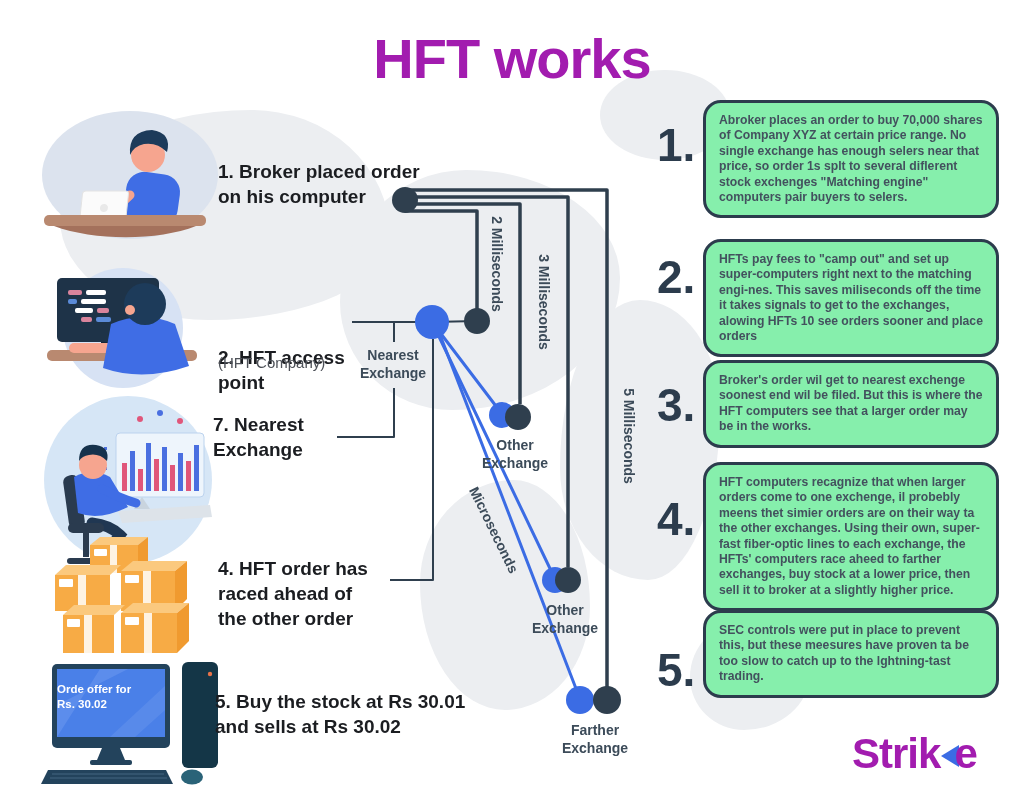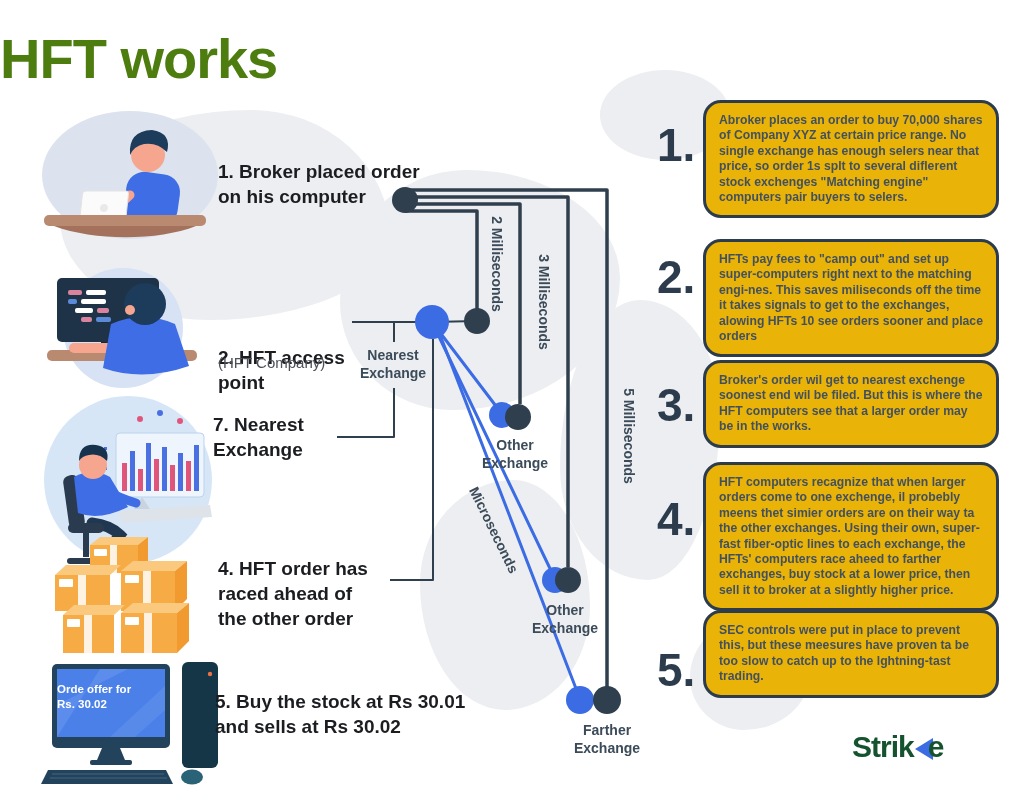--- a/index.html
+++ b/index.html
@@ -2,41 +2,41 @@
 <html><head>
 <meta charset="utf-8">
 <style>
   html,body{margin:0;padding:0;}
   body{width:1024px;height:800px;background:#ffffff;font-family:"Liberation Sans",sans-serif;position:relative;overflow:hidden;}
   .canvas{position:absolute;inset:0;width:1024px;height:800px;}
 
   
   .blob{position:absolute;background:#eceef1;z-index:0;}
 
-  .title{position:absolute;left:0;right:0;top:26px;margin:0;text-align:left;font-size:56px;font-weight:800;color:#4d7c0f;letter-spacing:-1px;z-index:2;}
+  .title{position:absolute;left:0;right:0;top:26px;margin:0;text-align:center;font-size:56px;font-weight:800;color:#a21caf;letter-spacing:-1px;z-index:2;}
 
   .ill{position:absolute;z-index:2;}
 
   .step-label{position:absolute;z-index:3;font-size:19px;font-weight:600;color:#1b1d21;line-height:1.32;white-space:pre-line;}
   .step-sublabel{position:absolute;z-index:3;font-size:15px;font-weight:500;color:#4d5158;}
 
   .diagram-svg{position:absolute;left:0;top:0;z-index:1;pointer-events:none;}
 
   .node-label{position:absolute;z-index:2;width:100px;text-align:center;font-size:14px;font-weight:600;color:#3c4b59;line-height:1.3;white-space:pre-line;}
   .timing-label{position:absolute;z-index:2;width:110px;text-align:center;font-size:14px;font-weight:600;color:#3c4b59;}
   .rot90{transform:rotate(90deg);}
   .rot64{transform:rotate(64deg);}
 
   .note-num{position:absolute;z-index:2;width:44px;text-align:left;font-size:46px;font-weight:800;color:#2c3c4d;}
-  .note-box{position:absolute;left:703px;width:296px;z-index:2;background:#eab308;border:3px solid #2c3c4d;border-radius:18px;padding:10px 13px;box-sizing:border-box;font-size:12.2px;line-height:1.26;font-weight:700;color:#43515e;}
+  .note-box{position:absolute;left:703px;width:296px;z-index:2;background:#86efac;border:3px solid #2c3c4d;border-radius:18px;padding:10px 13px;box-sizing:border-box;font-size:12.2px;line-height:1.26;font-weight:700;color:#43515e;}
   .note-para + .note-para{margin-top:24px;}
 
   .screen-text{position:absolute;left:57px;top:682px;width:128px;z-index:3;text-align:left;color:#ffffff;font-size:11.5px;font-weight:700;line-height:1.3;white-space:pre-line;}
 
-  .logo{position:absolute;left:852px;top:730px;z-index:2;display:flex;align-items:center;font-size:30px;font-weight:800;color:#14532d;letter-spacing:-1px;}
+  .logo{position:absolute;left:852px;top:730px;z-index:2;display:flex;align-items:center;font-size:42px;font-weight:800;color:#a21caf;letter-spacing:-1px;}
   .logo .arrow{margin:4px -7px 0 -3px;}
 </style>
 </head>
 <body>
 
 <div class="canvas">
 
   <div class="blob" style="left:60px;top:110px;width:330px;height:210px;border-radius:58% 42% 55% 45% / 52% 60% 40% 48%;"></div>
   <div class="blob" style="left:340px;top:170px;width:280px;height:240px;border-radius:45% 55% 60% 40% / 55% 45% 55% 45%;"></div>
   <div class="blob" style="left:560px;top:300px;width:160px;height:280px;border-radius:50% 50% 45% 55% / 60% 40% 60% 40%;"></div>
@@ -218,21 +218,21 @@
     <circle cx="580" cy="700" r="14" fill="#3b6ce4"></circle>
     <circle cx="607" cy="700" r="14" fill="#2f3f4e"></circle>
   </svg>
 
   <div class="node-label" style="left:343px;top:346px;">Nearest
 Exchange</div>
   <div class="node-label" style="left:465px;top:436px;">Other
 Exchange</div>
   <div class="node-label" style="left:515px;top:601px;">Other
 Exchange</div>
-  <div class="node-label" style="left:557px;top:721px;text-align:center;">Farther
+  <div class="node-label" style="left:545px;top:721px;text-align:center;">Farther
 Exchange</div>
 
   <div class="timing-label rot90" style="left:442px;top:256px;">2 Milliseconds</div>
   <div class="timing-label rot90" style="left:489px;top:294px;">3 Milliseconds</div>
   <div class="timing-label rot90" style="left:574px;top:428px;">5 Milliseconds</div>
   <div class="timing-label rot64" style="left:439px;top:522px;">Microseconds</div>
 
   <div class="note-num" style="left:657px;top:118px;">1.</div>
   <div class="note-box" style="top:100px;">Abroker places an order to buy 70,000 shares of Company XYZ at certain price range. No single exchange has enough selers near that price, so order 1s splt to several diflerent stock exchenges "Matching engine" computers pair buyers to selers.</div>
 

